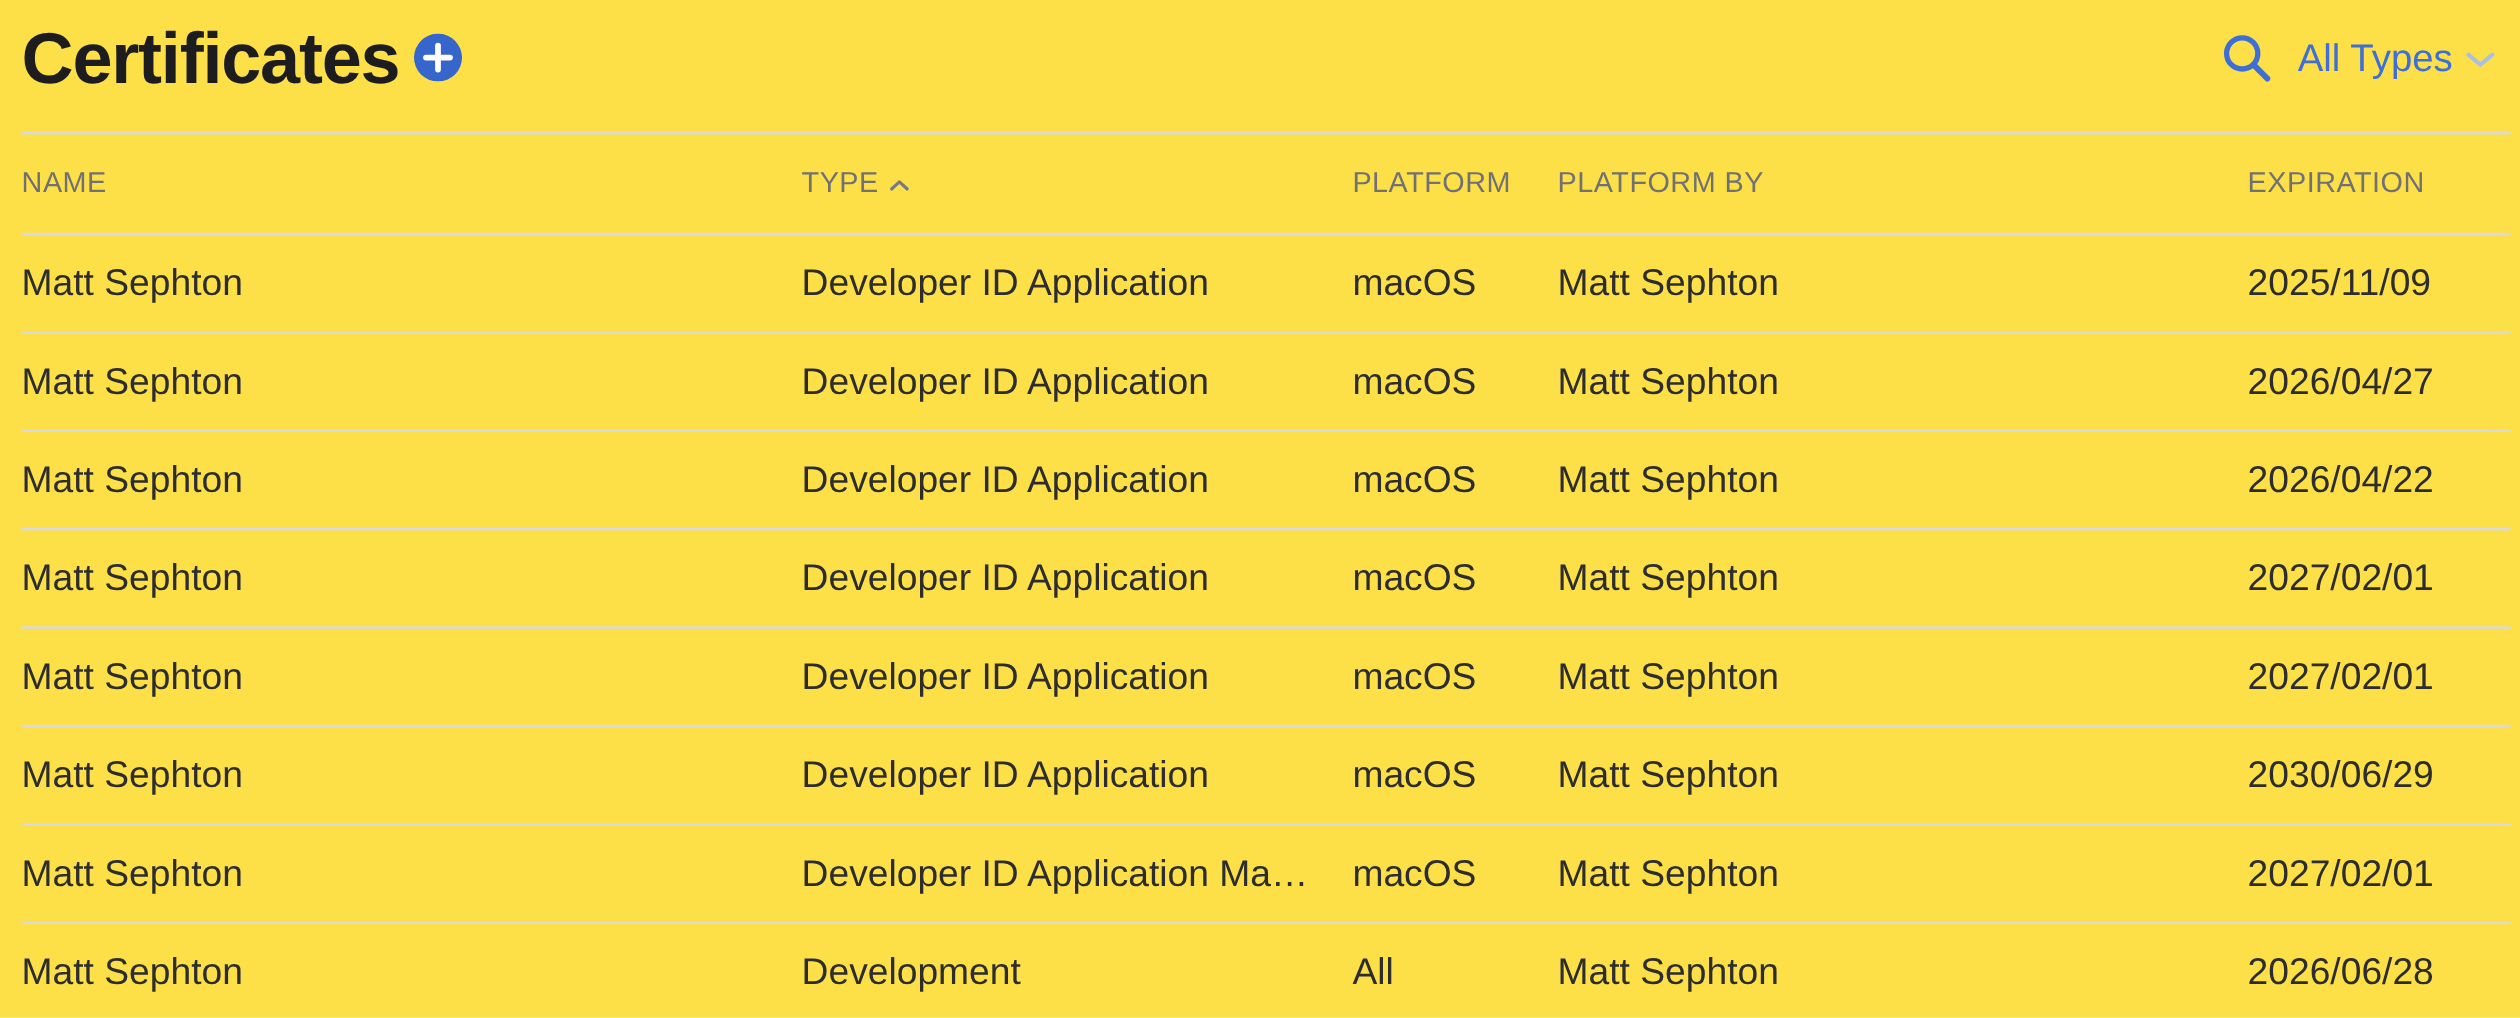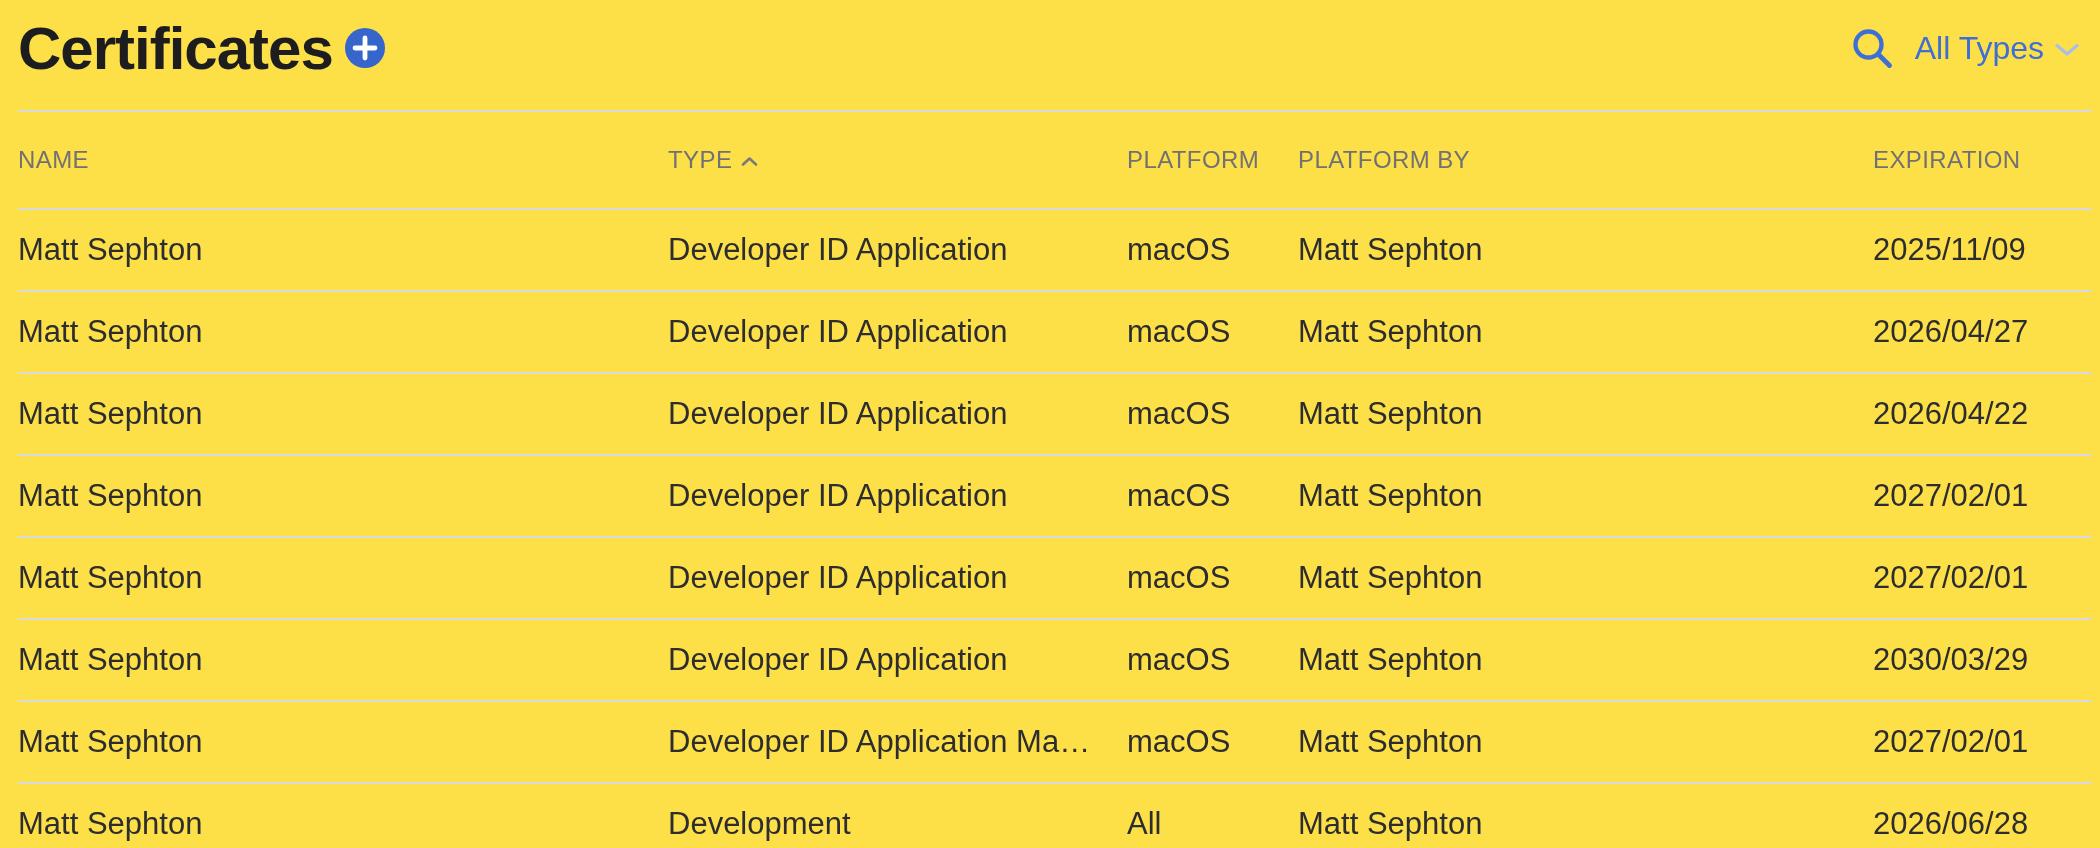--- a/index.html
+++ b/index.html
@@ -59,21 +59,21 @@
   }
   .filter .chev{margin-left:10px;color:var(--chevron-light-blue);margin-top:4px;}
   
   .table{width:100%;}
   .thead,.row{
     display:grid;
     grid-template-columns:650px 459px 171px 575px 219px;
     align-items:center;
   }
   .thead{
-    height:98px;
+    height:84px;
     border-bottom:2px solid var(--divider);
     color:var(--muted-text);
     font-size:24px;
     letter-spacing:0.4px;
   }
   .th{display:flex;align-items:center;cursor:pointer;}
   .th .sort-caret{margin-left:9px;color:#7a7a7e;margin-top:2px;}
   .row{
     height:82px;
     border-bottom:2px solid var(--divider);
@@ -176,21 +176,21 @@
     <div class="cell">macOS</div>
     <div class="cell">Matt Sephton</div>
     <div class="cell">2027/02/01</div>
   </div>
 
   <div class="row">
     <div class="cell">Matt Sephton</div>
     <div class="cell">Developer ID Application</div>
     <div class="cell">macOS</div>
     <div class="cell">Matt Sephton</div>
-    <div class="cell">2030/03/29</div>
+    <div class="cell">2030/06/29</div>
   </div>
 
   <div class="row">
     <div class="cell">Matt Sephton</div>
     <div class="cell">Developer ID Application Managed</div>
     <div class="cell">macOS</div>
     <div class="cell">Matt Sephton</div>
     <div class="cell">2027/02/01</div>
   </div>
 

